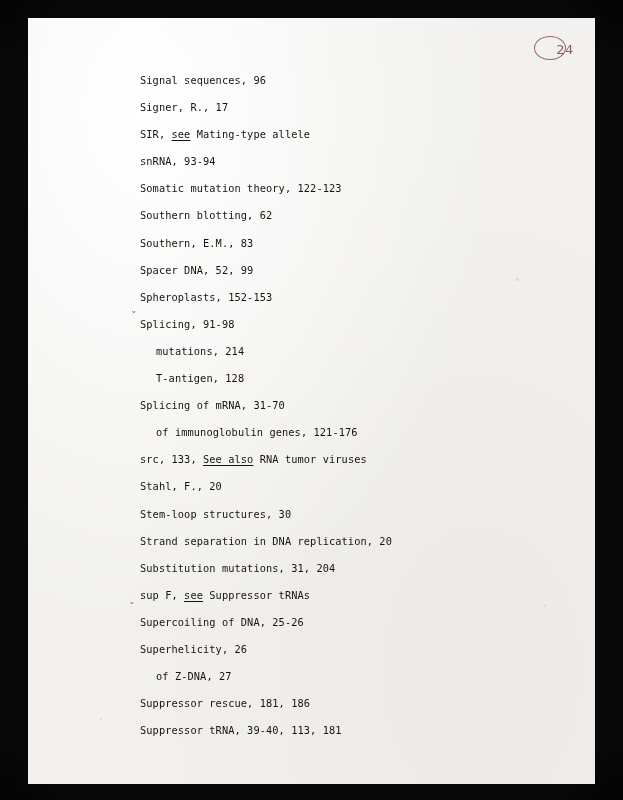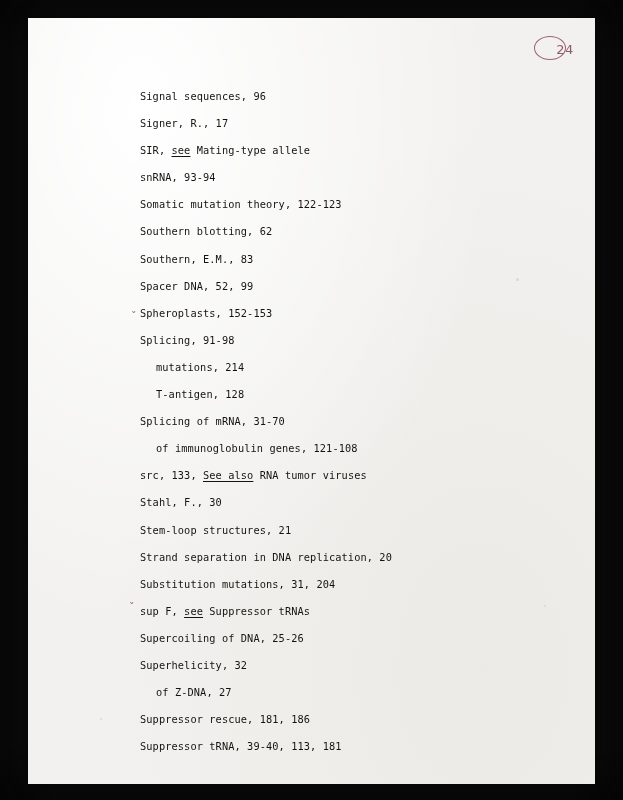--- a/index.html
+++ b/index.html
@@ -73,21 +73,21 @@
     box-sizing: border-box;
   }
   #page-number .num {
     position: relative;
     z-index: 2;
     margin-left: 28px;
   }
   #index-list {
     position: absolute;
     left: 112px;
-    top: 72px;
+    top: 56px;
     right: 40px;
   }
   .entry {
     font-family: "DejaVu Sans Mono", monospace;
     font-size: 10.3px;
     line-height: 12px;
     color: #15130f;
     white-space: pre;
     margin-bottom: 15.1px;
     letter-spacing: 0.1px;
@@ -130,29 +130,29 @@
       <div class="entry">snRNA, 93-94</div>
       <div class="entry">Somatic mutation theory, 122-123</div>
       <div class="entry">Southern blotting, 62</div>
       <div class="entry">Southern, E.M., 83</div>
       <div class="entry">Spacer DNA, 52, 99</div>
       <div class="entry">Spheroplasts, 152-153</div>
       <div class="entry">Splicing, 91-98</div>
       <div class="entry indent-1">mutations, 214</div>
       <div class="entry indent-1">T-antigen, 128</div>
       <div class="entry">Splicing of mRNA, 31-70</div>
-      <div class="entry indent-1">of immunoglobulin genes, 121-108</div>
+      <div class="entry indent-1">of immunoglobulin genes, 121-176</div>
       <div class="entry">src, 133, <u>See also</u> RNA tumor viruses</div>
-      <div class="entry">Stahl, F., 30</div>
-      <div class="entry">Stem-loop structures, 21</div>
+      <div class="entry">Stahl, F., 20</div>
+      <div class="entry">Stem-loop structures, 30</div>
       <div class="entry">Strand separation in DNA replication, 20</div>
       <div class="entry">Substitution mutations, 31, 204</div>
       <div class="entry">sup F, <u>see</u> Suppressor tRNAs</div>
       <div class="entry">Supercoiling of DNA, 25-26</div>
-      <div class="entry">Superhelicity, 32</div>
+      <div class="entry">Superhelicity, 26</div>
       <div class="entry indent-1">of Z-DNA, 27</div>
       <div class="entry">Suppressor rescue, 181, 186</div>
       <div class="entry">Suppressor tRNA, 39-40, 113, 181</div>
     </div>
 
   <div class="annot" style="left:103px; top:294px;">ˇ</div>
   <div class="annot" style="left:101px; top:585px;">ˇ</div>
 
 </div>
 

